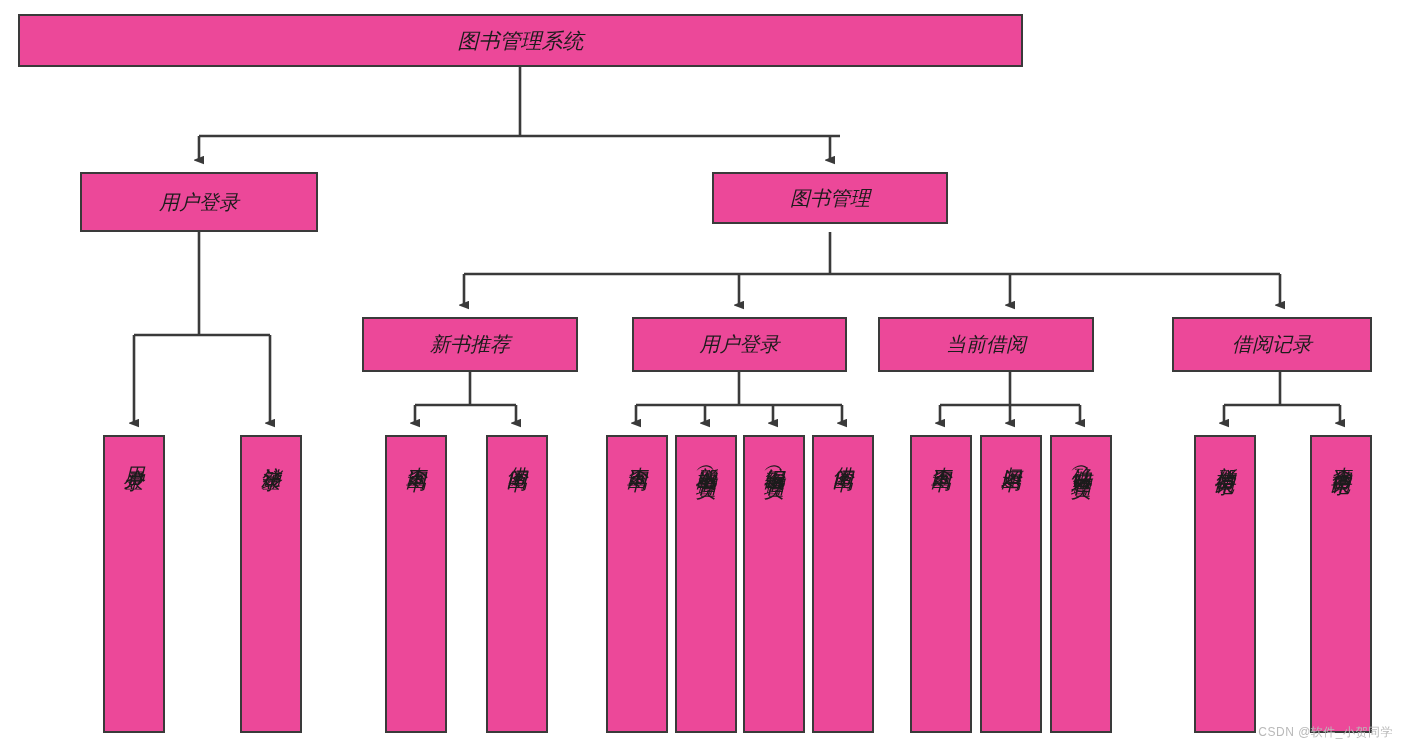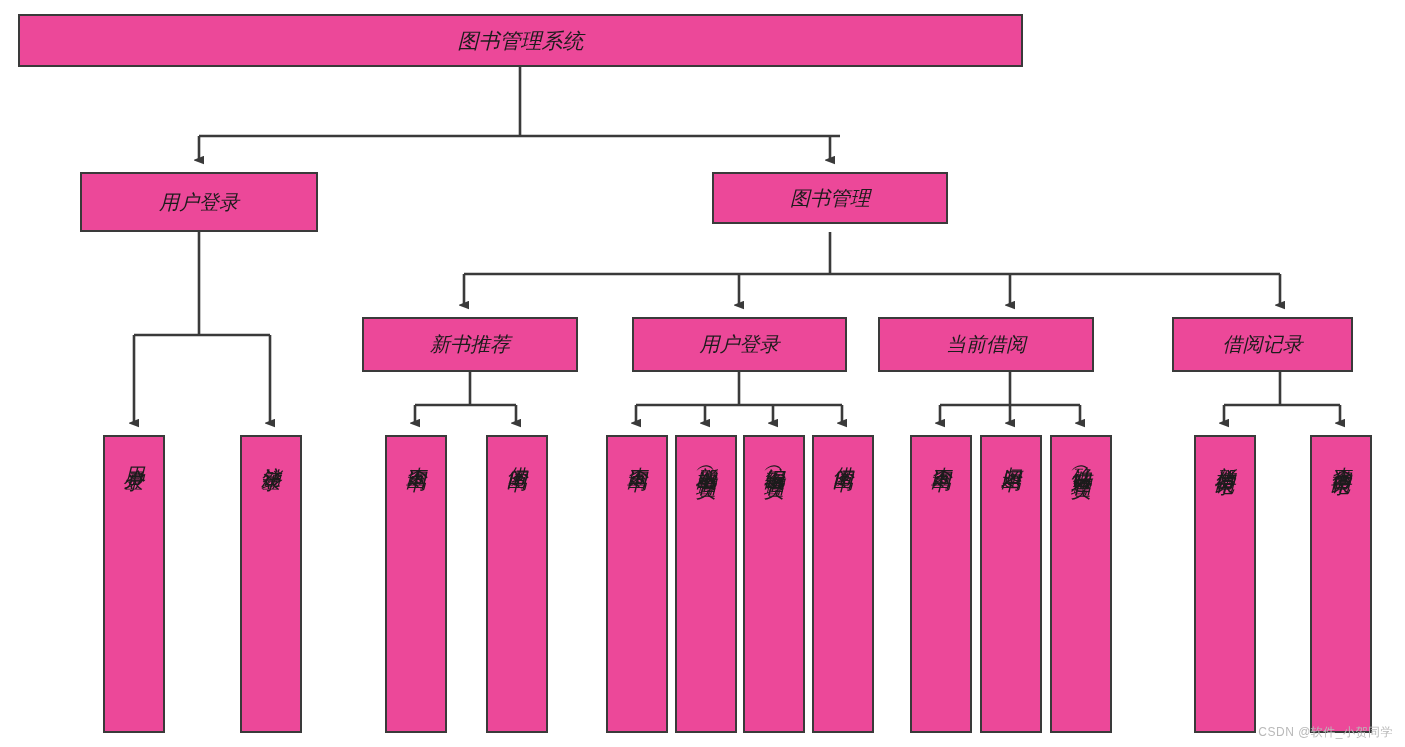--- a/index.html
+++ b/index.html
@@ -139,21 +139,21 @@
 
   <div class="node lvl2" style="left:362px; top:317px; width:216px; height:55px;">
     <span>新书推荐</span>
   </div>
   <div class="node lvl2" style="left:632px; top:317px; width:215px; height:55px;">
     <span>用户登录</span>
   </div>
   <div class="node lvl2" style="left:878px; top:317px; width:216px; height:55px;">
     <span>当前借阅</span>
   </div>
-  <div class="node lvl2" style="left:1172px; top:317px; width:181px; height:55px;">
+  <div class="node lvl2" style="left:1172px; top:317px; width:200px; height:55px;">
     <span>借阅记录</span>
   </div>
 
   <div class="node leaf" style="left:103px; top:435px; width:62px; height:298px;">
     <span class="vtext">用户登录</span>
   </div>
   <div class="node leaf" style="left:240px; top:435px; width:62px; height:298px;">
     <span class="vtext">注销登录</span>
   </div>
 

